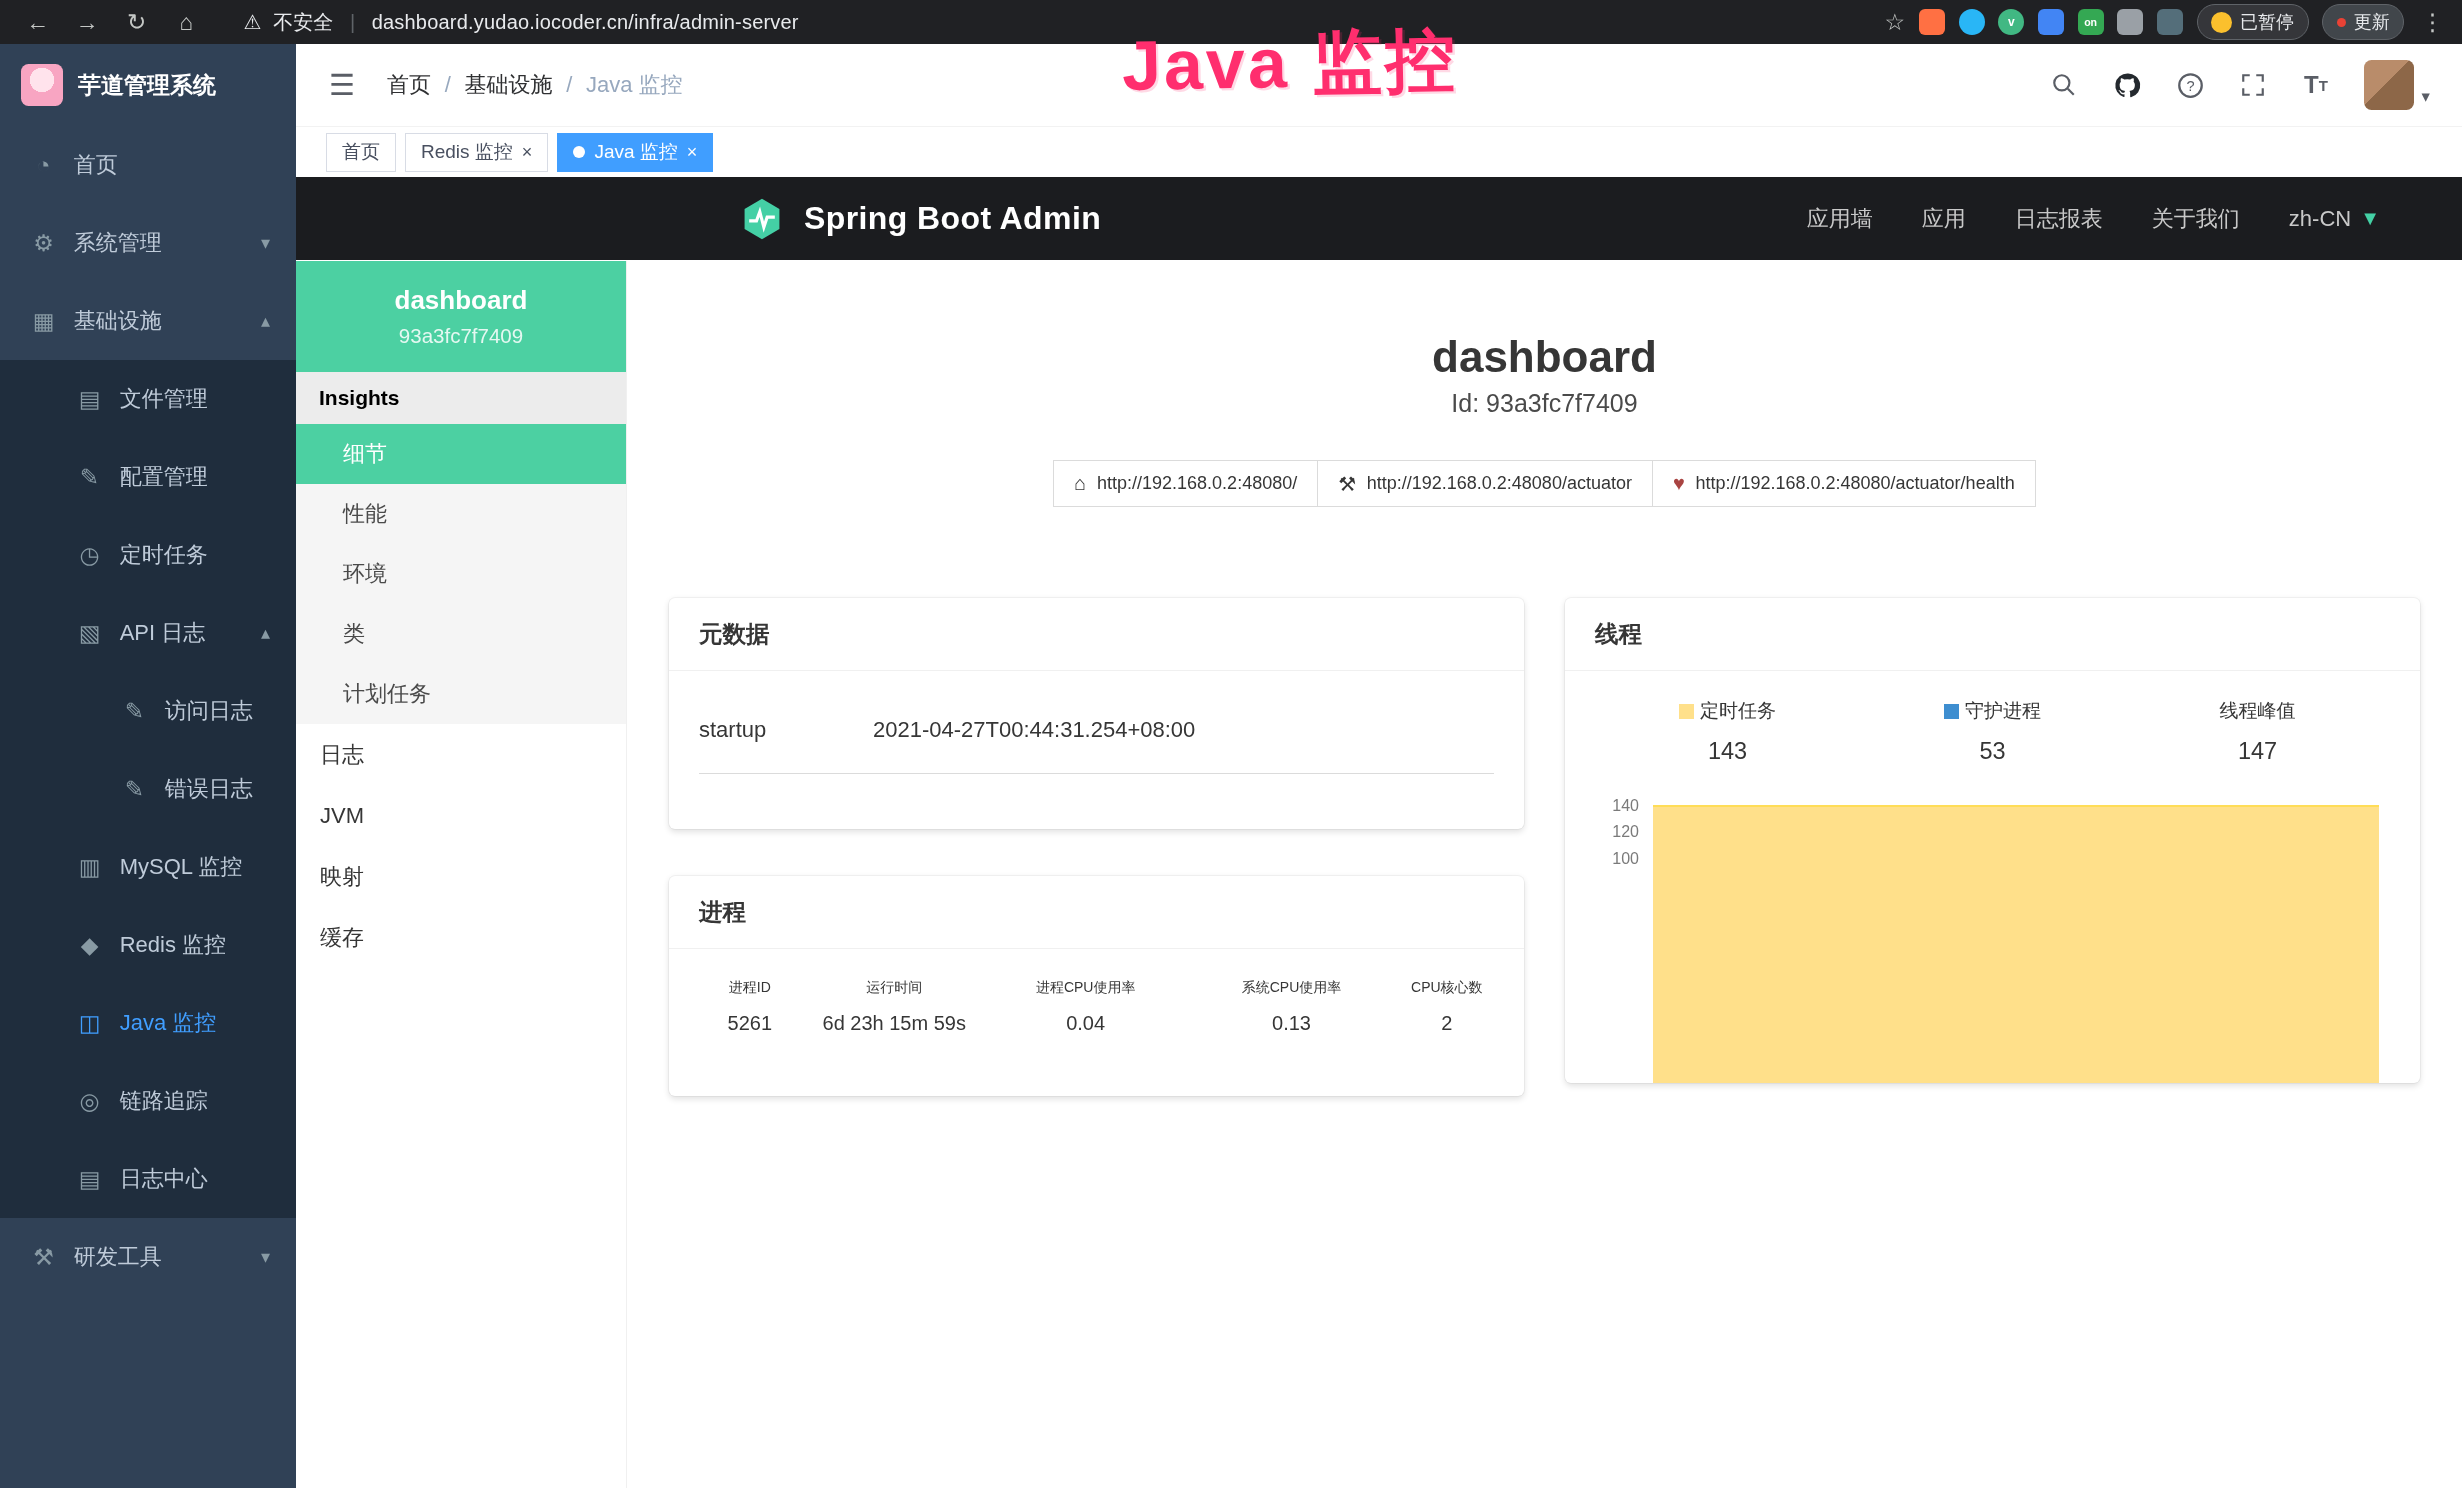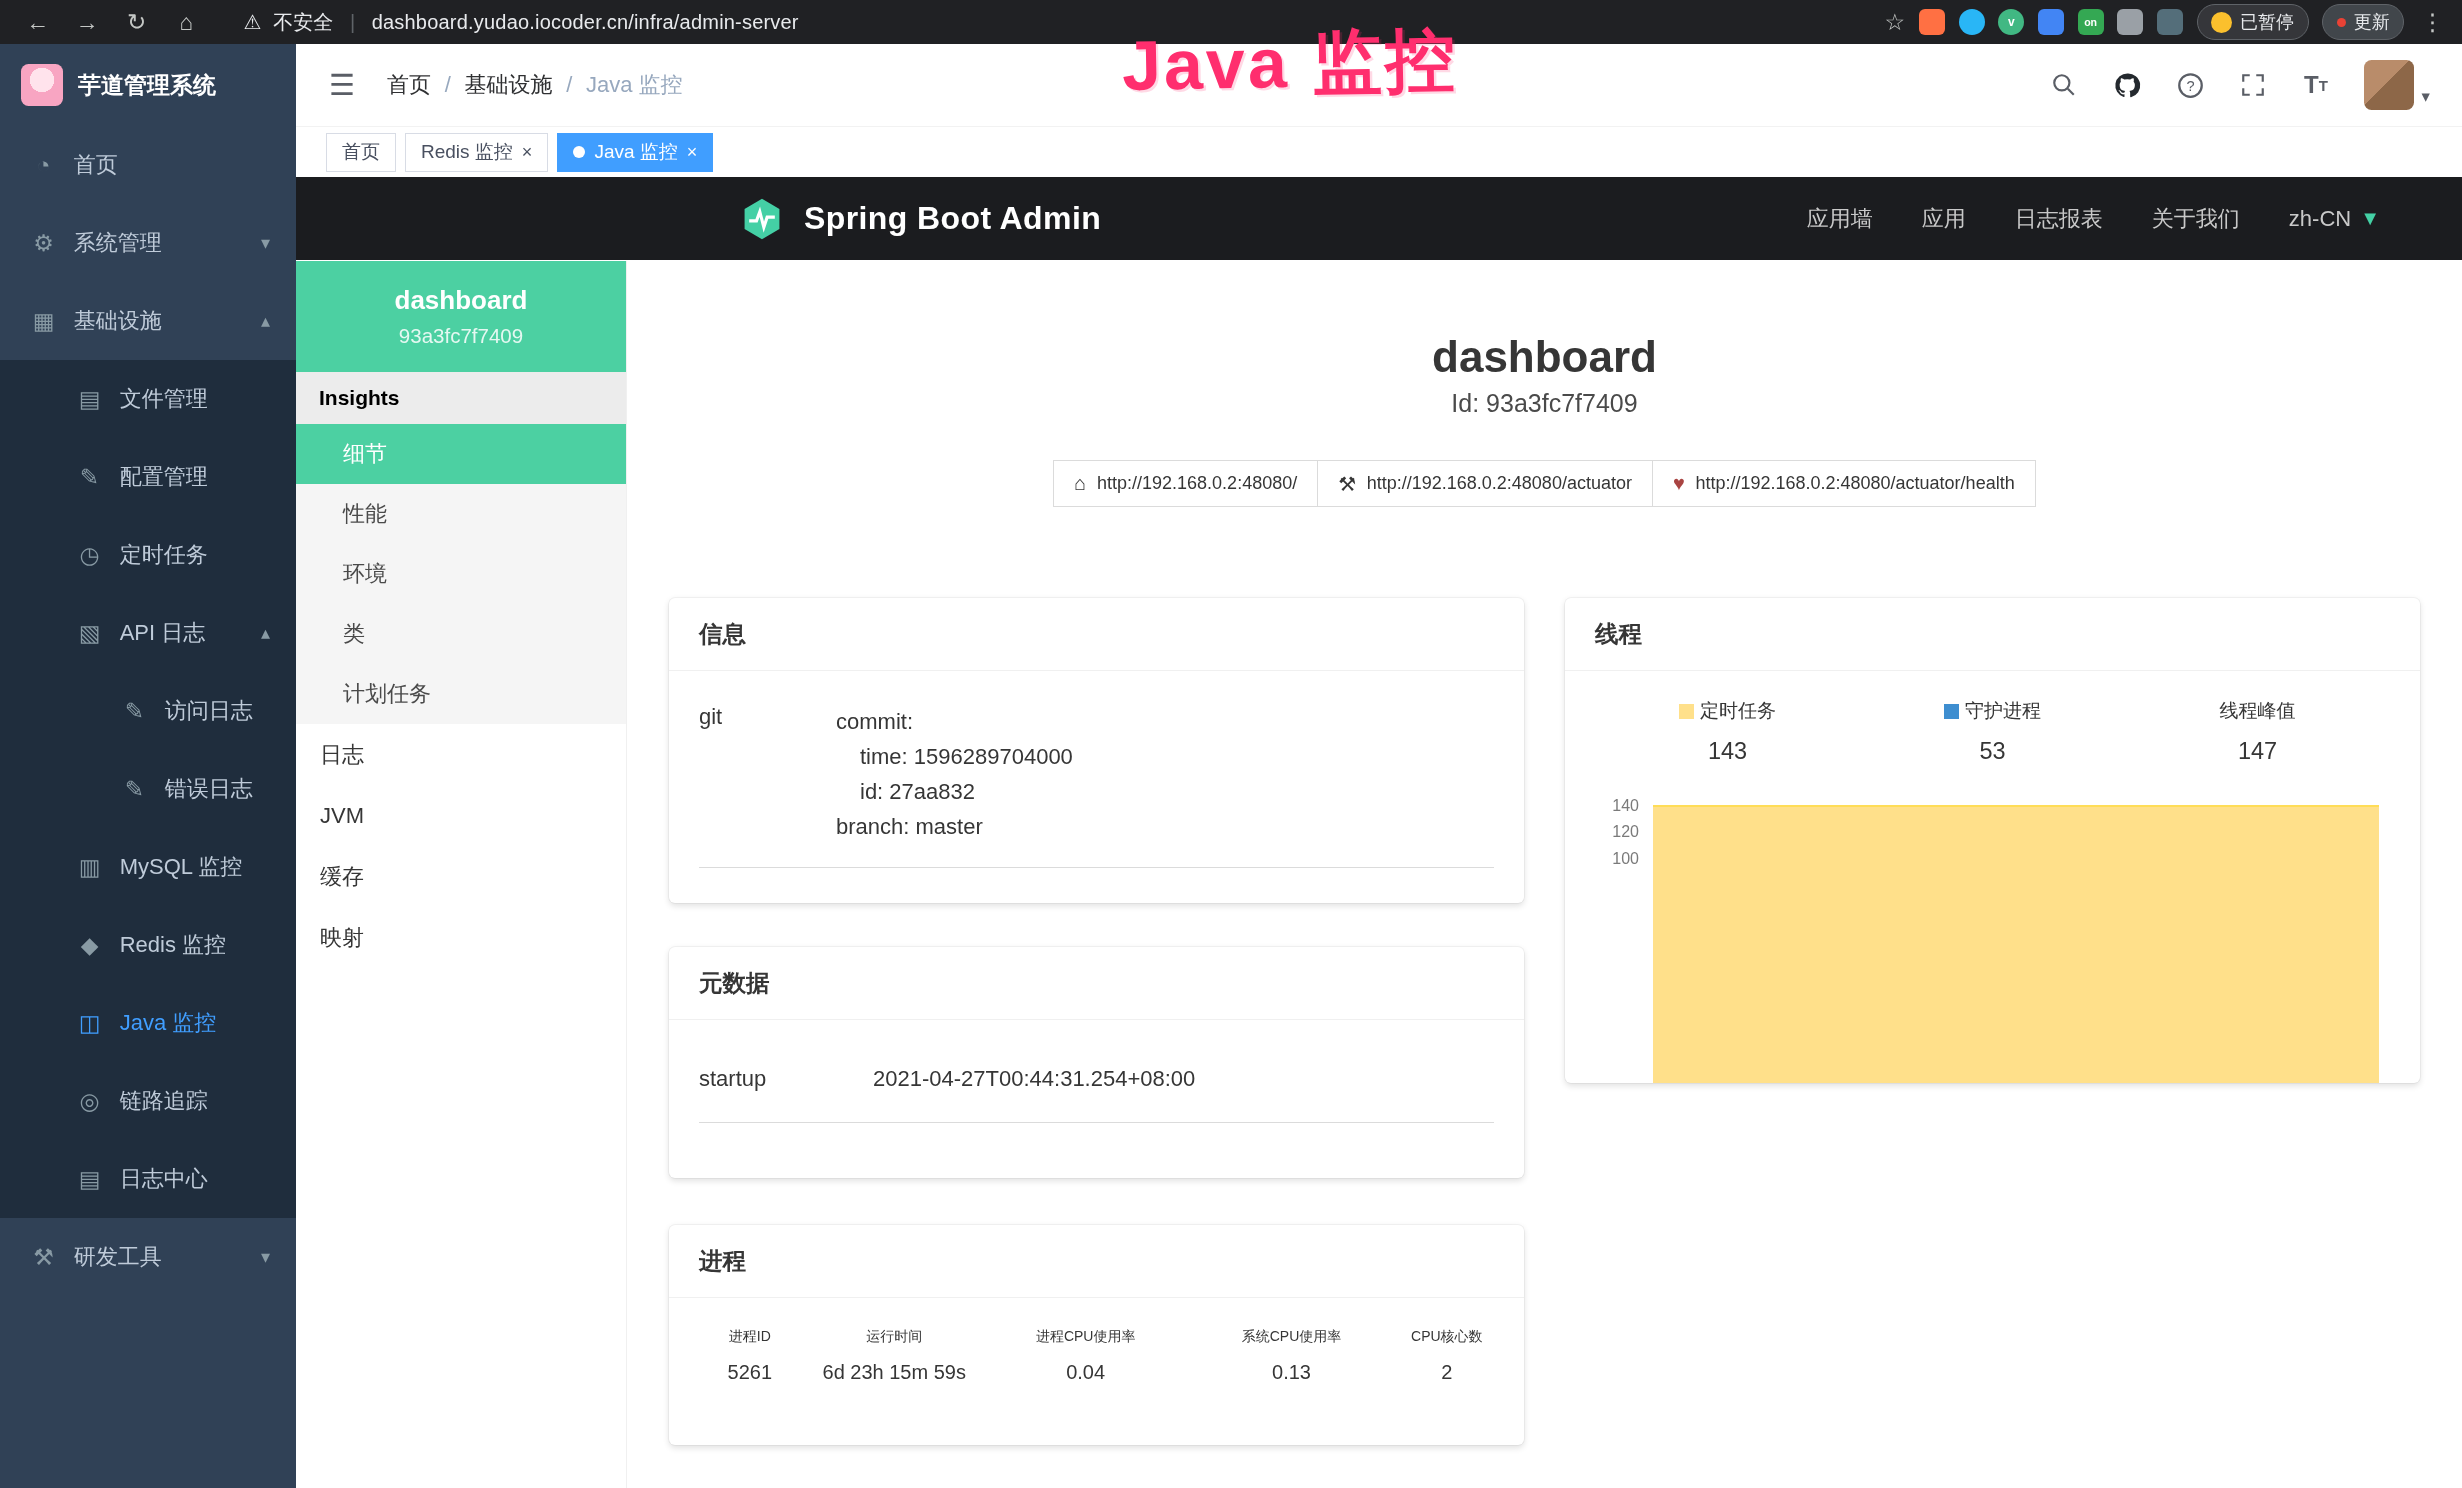--- a/index.html
+++ b/index.html
@@ -379,22 +379,22 @@
   <div class="group-label">Insights</div>
   <div class="group-items">
     <div class="side-item active">细节</div>
     <div class="side-item">性能</div>
     <div class="side-item">环境</div>
     <div class="side-item">类</div>
     <div class="side-item">计划任务</div>
   </div>
   <div class="side-item top">日志</div>
   <div class="side-item top">JVM</div>
+  <div class="side-item top">映射</div>
   <div class="side-item top">缓存</div>
-  <div class="side-item top">映射</div>
 </div>
 
 <div class="sba-main">
   <div class="hero">
     <h1>dashboard</h1>
     <div class="sub">Id: 93a3fc7f7409</div>
   </div>
   <div class="links-row">
     <span class="link-box">
       <span class="link-ic">⌂</span>
@@ -406,34 +406,20 @@
     </span>
     <span class="link-box">
       <span class="link-ic heart">♥</span>
       <span>http://192.168.0.2:48080/actuator/health</span>
     </span>
   </div>
 
   <div class="cards">
 
     <div class="col">
-      <div class="card info">
-        <div class="card-head">信息</div>
-        <div class="info-body">
-          <div class="kv-row">
-            <div class="kv-key">git</div>
-            <div class="kv-lines">
-              <div>commit:</div>
-              <div class="ind">time: 1596289704000</div>
-              <div class="ind">id: 27aa832</div>
-              <div>branch: master</div>
-            </div>
-          </div>
-        </div>
-      </div>
 
       <div class="card meta">
         <div class="card-head">元数据</div>
         <div class="meta-body">
           <div class="meta-row">
             <span class="meta-key">startup</span>
             <span>2021-04-27T00:44:31.254+08:00</span>
           </div>
         </div>
       </div>

